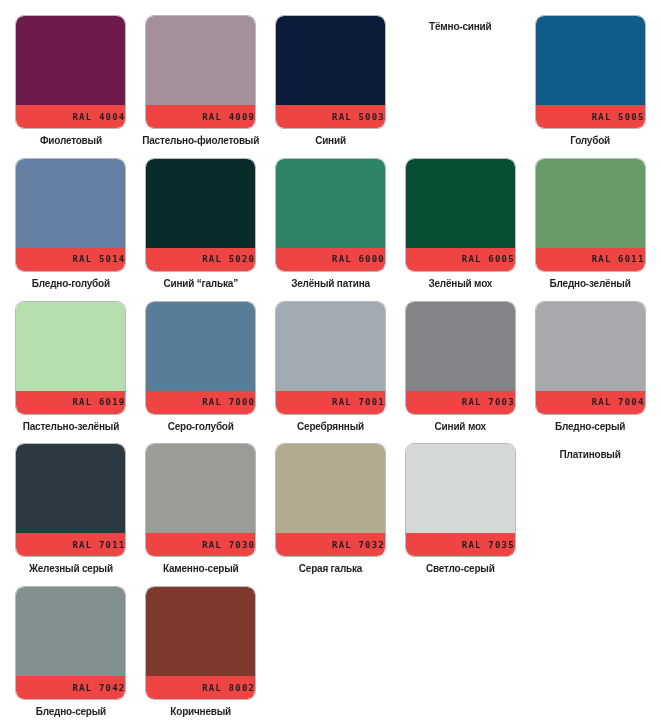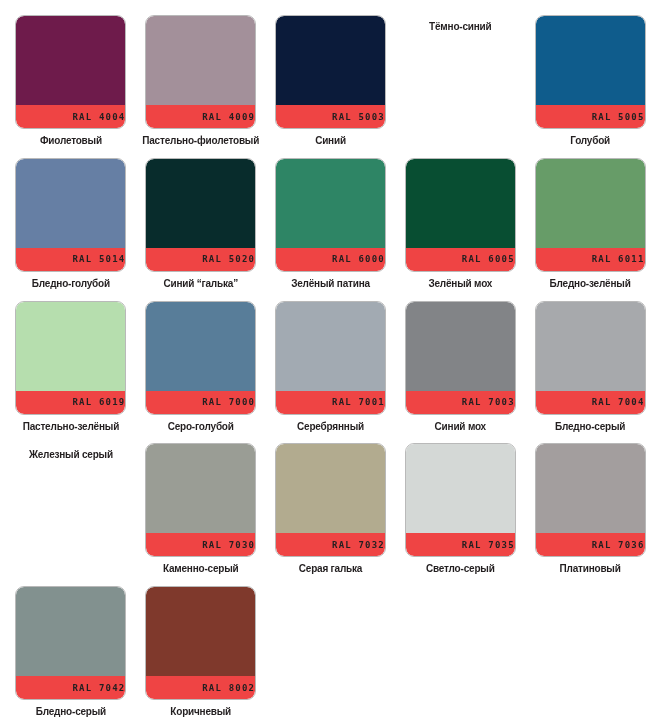--- a/index.html
+++ b/index.html
@@ -211,20 +211,26 @@
     <div class="swatch-cell">
       <div class="swatch-card">
         <div class="swatch-color" style="background: rgb(167, 169, 172);"></div>
         <div class="swatch-code-band">
           <span class="swatch-code">RAL 7004</span>
         </div>
       </div>
       <div class="swatch-name">Бледно-серый</div>
     </div>
     <div class="swatch-cell">
+      <div class="swatch-card">
+        <div class="swatch-color" style="background: rgb(44, 57, 64);"></div>
+        <div class="swatch-code-band">
+          <span class="swatch-code">RAL 7011</span>
+        </div>
+      </div>
       <div class="swatch-name">Железный серый</div>
     </div>
     <div class="swatch-cell">
       <div class="swatch-card">
         <div class="swatch-color" style="background: rgb(154, 157, 149);"></div>
         <div class="swatch-code-band">
           <span class="swatch-code">RAL 7030</span>
         </div>
       </div>
       <div class="swatch-name">Каменно-серый</div>
@@ -241,26 +247,20 @@
     <div class="swatch-cell">
       <div class="swatch-card">
         <div class="swatch-color" style="background: rgb(212, 216, 214);"></div>
         <div class="swatch-code-band">
           <span class="swatch-code">RAL 7035</span>
         </div>
       </div>
       <div class="swatch-name">Светло-серый</div>
     </div>
     <div class="swatch-cell">
-      <div class="swatch-card">
-        <div class="swatch-color" style="background: rgb(163, 158, 158);"></div>
-        <div class="swatch-code-band">
-          <span class="swatch-code">RAL 7036</span>
-        </div>
-      </div>
       <div class="swatch-name">Платиновый</div>
     </div>
     <div class="swatch-cell">
       <div class="swatch-card">
         <div class="swatch-color" style="background: rgb(130, 145, 143);"></div>
         <div class="swatch-code-band">
           <span class="swatch-code">RAL 7042</span>
         </div>
       </div>
       <div class="swatch-name">Бледно-серый</div>

